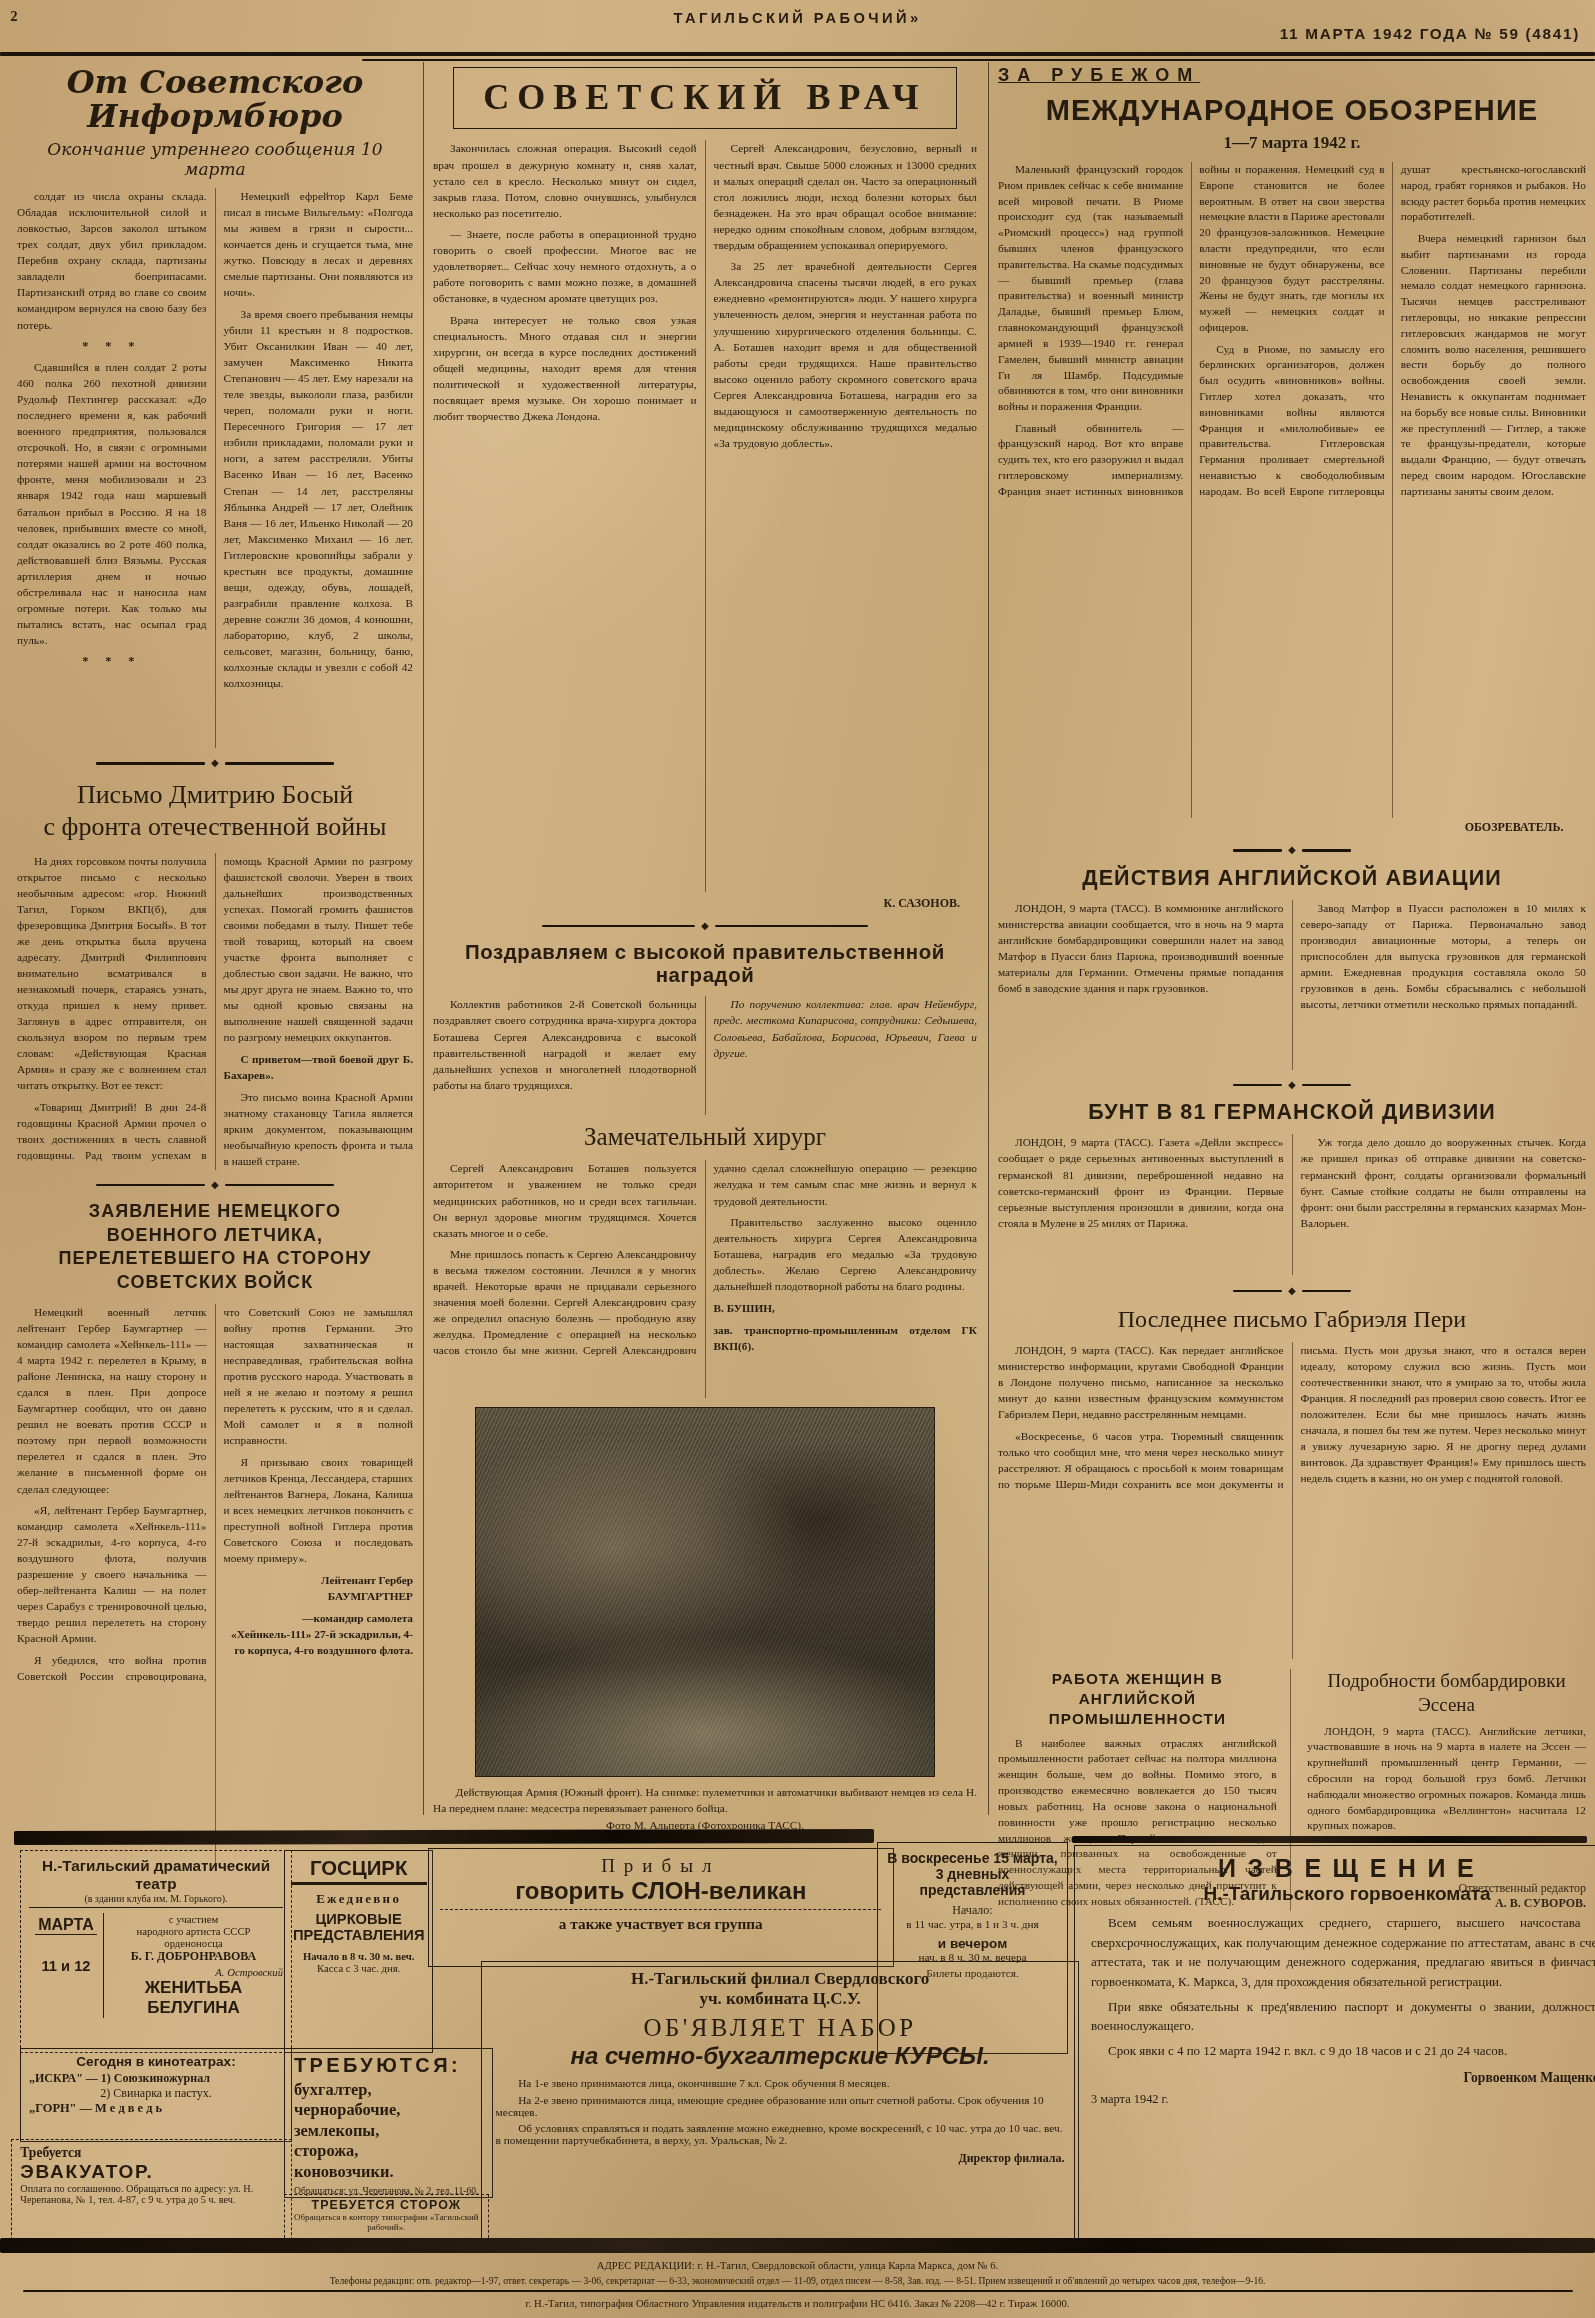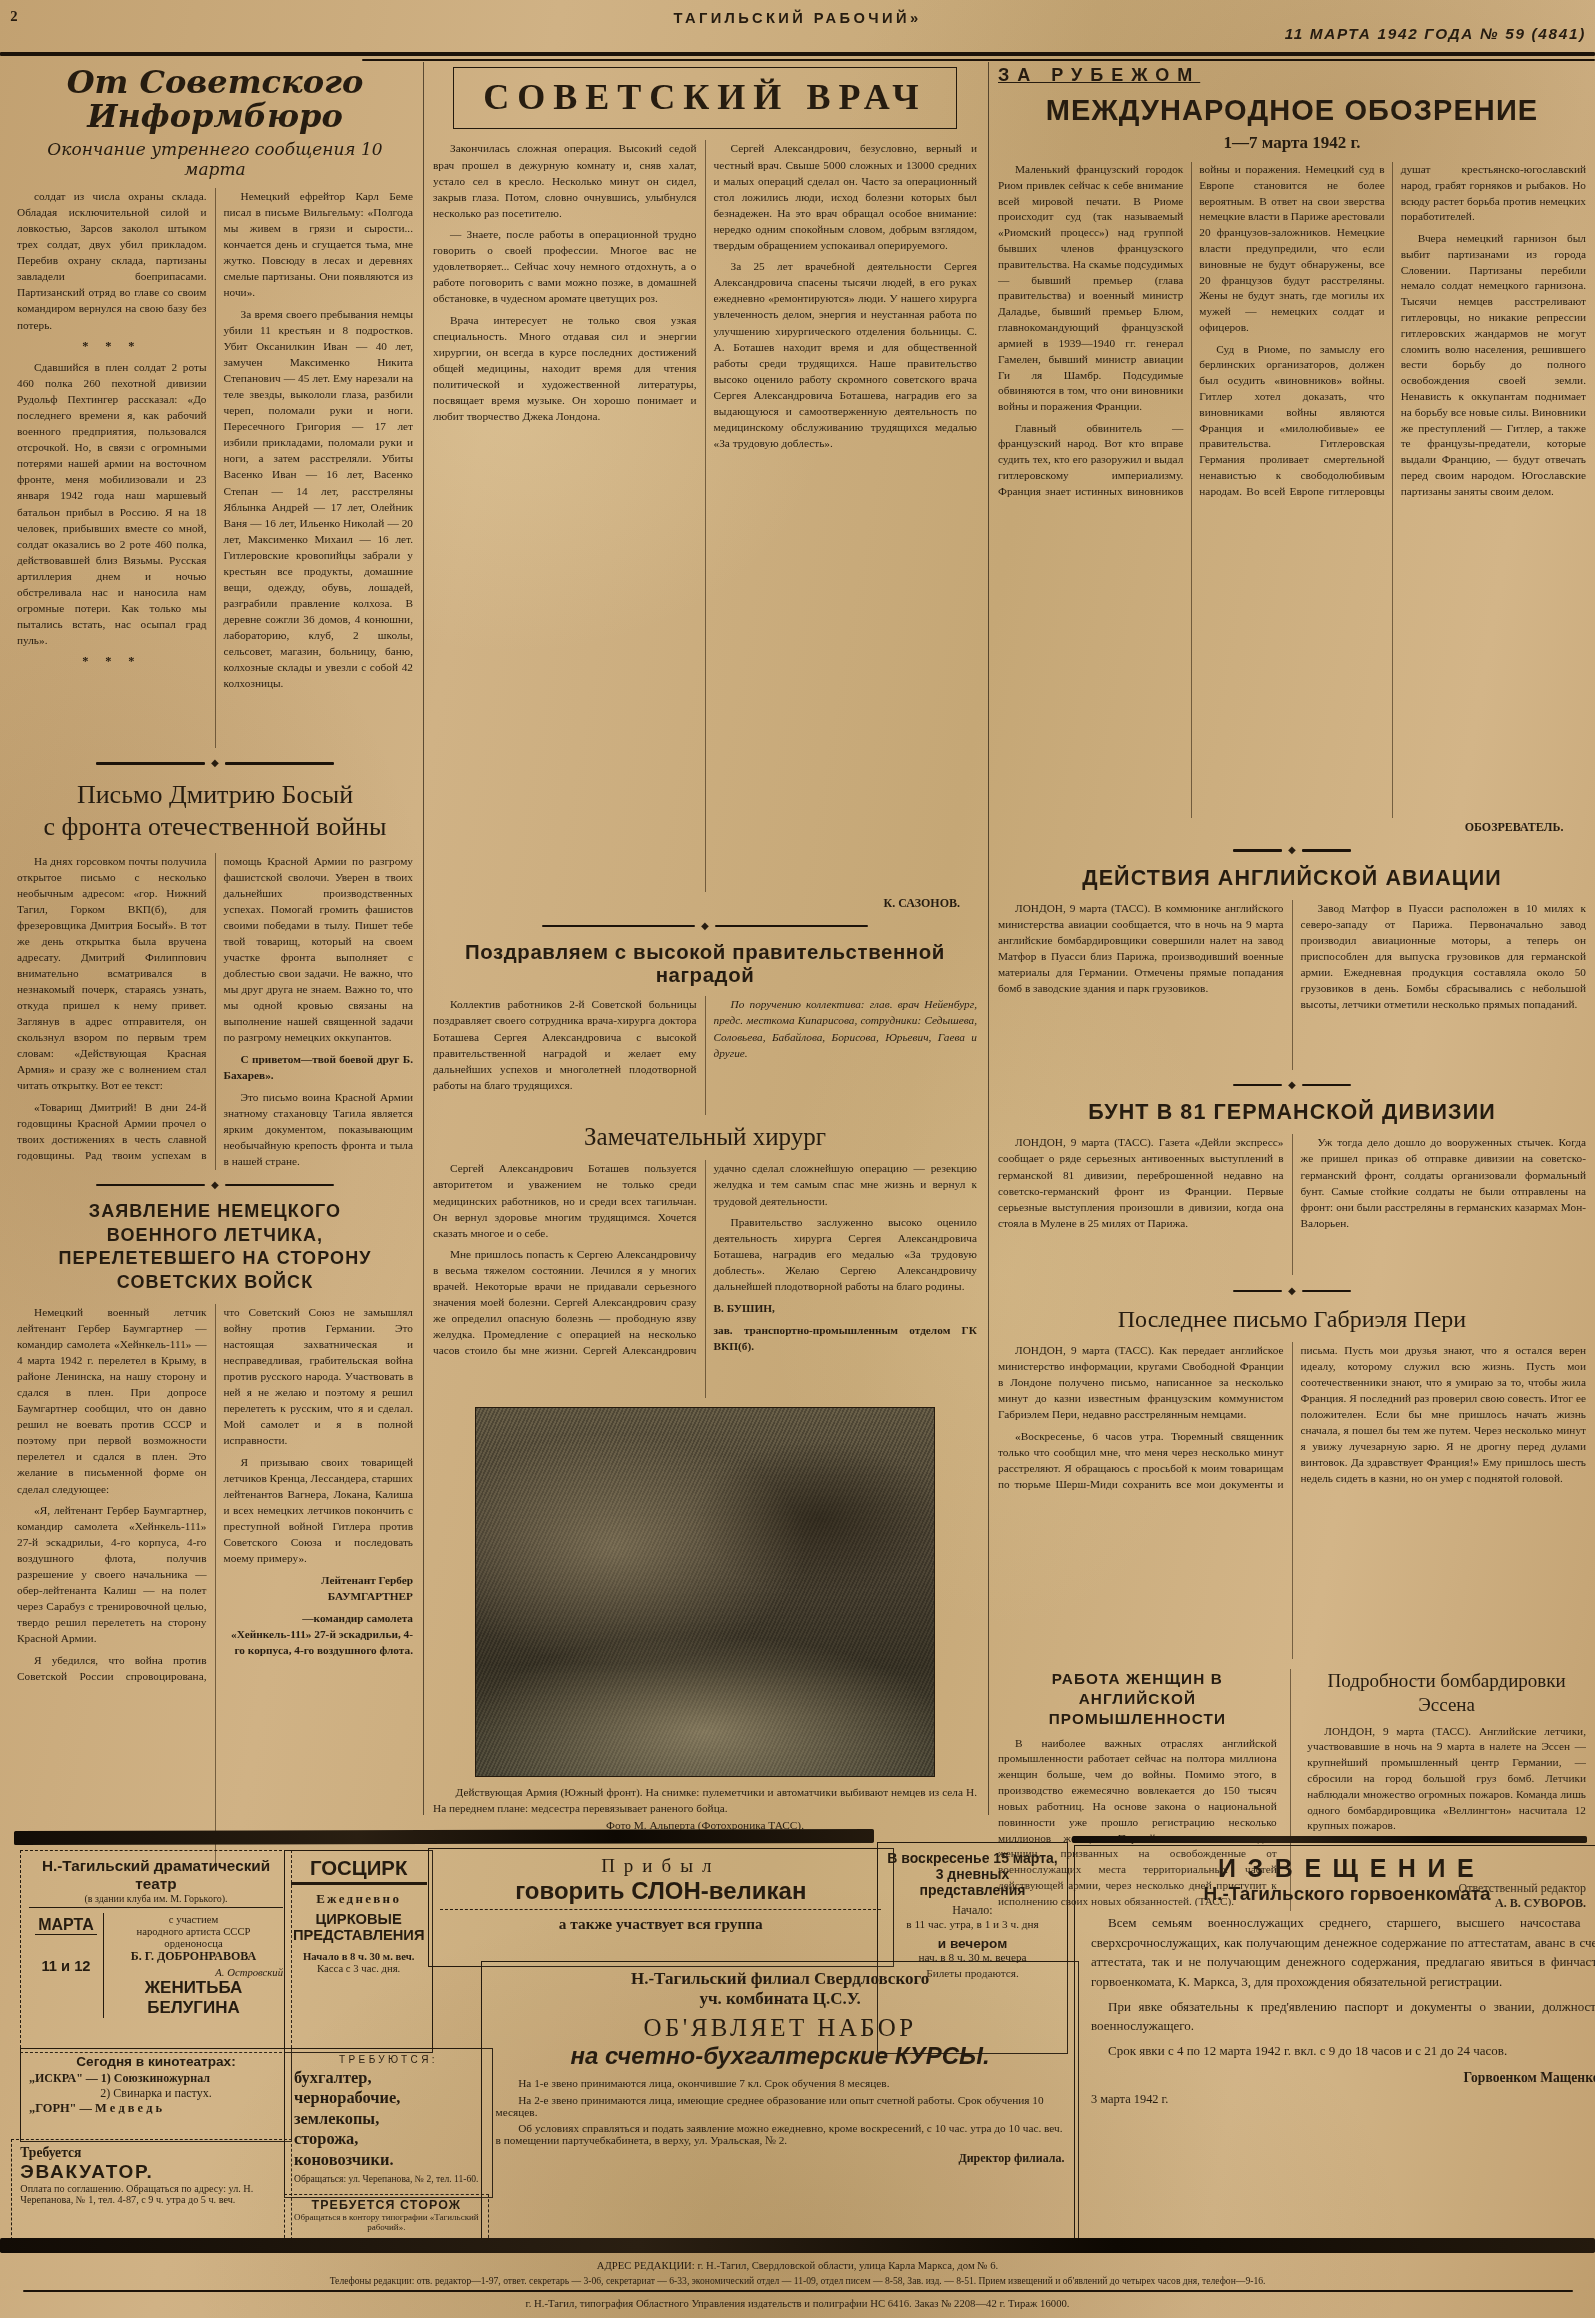--- a/index.html
+++ b/index.html
@@ -53,21 +53,21 @@
   .adp{text-indent:0;margin:0 0 4.5px;}
   .footer-line{position:absolute;width:100%;text-align:center;font-size:10.7px;font-family:"Liberation Serif",serif;}
 </style>
 </head>
 <body>
 
 <div class="page">
 
   <div class="abs pagenum" style="left:10.2px;top:8px;">2</div>
   <div class="abs masthead-title" style="left:0;top:10.2px;width:1595px;text-align:center;">ТАГИЛЬСКИЙ РАБОЧИЙ»</div>
-  <div class="abs masthead-date" style="right:9px;top:25px;font-style:italic;">11 МАРТА 1942 ГОДА № 59 (4841)</div>
+  <div class="abs masthead-date" style="right:15px;top:25px;">11 МАРТА 1942 ГОДА № 59 (4841)</div>
   <div class="rule-h" style="left:0;top:52px;width:1595px;height:4px;"></div>
   <div class="rule-h" style="left:362px;top:59px;width:1233px;height:1.7px;"></div>
 
   <div class="rule-v" style="left:423px;top:62px;height:1753px;"></div>
   <div class="rule-v" style="left:988px;top:62px;height:1753px;"></div>
 
   <div class="col" style="left:17px;top:63px;width:396px;">
 
     <section>
       <h2 class="script-head">От Советского Информбюро</h2>
@@ -286,21 +286,21 @@
     <div style="font-family:'Liberation Sans',sans-serif;font-weight:bold;font-size:14px;">В воскресенье 15 марта,</div>
     <div style="font-family:'Liberation Sans',sans-serif;font-weight:bold;font-size:14px;">3 дневных представления</div>
     <div style="font-size:12px;margin-top:5.7px;">Начало:</div>
     <div style="font-size:11.3px;">в 11 час. утра, в 1 и 3 ч. дня</div>
     <div style="font-family:'Liberation Sans',sans-serif;font-weight:bold;font-size:13.6px;margin-top:5.7px;">и вечером</div>
     <div style="font-size:11.3px;">нач. в 8 ч. 30 м. вечера</div>
     <div style="font-size:11.3px;margin-top:3.4px;">Билеты продаются.</div>
   </div>
 
   <div class="ad-box" style="left:284px;top:2048px;width:189px;height:139px;padding:4.5px 9px;">
-    <div style="font-family:'Liberation Sans',sans-serif;font-weight:normal;font-size:10px;letter-spacing:3.4px;text-align:center;">ТРЕБУЮТСЯ:</div>
+    <div style="font-family:'Liberation Sans',sans-serif;font-weight:bold;font-size:20px;letter-spacing:3.4px;text-align:left;">ТРЕБУЮТСЯ:</div>
     <div style="font-weight:bold;font-size:16.4px;line-height:1.25;margin-top:3.4px;">
       <div>бухгалтер,</div>
       <div>чернорабочие,</div>
       <div>землекопы,</div>
       <div>сторожа,</div>
       <div>коновозчики.</div>
     </div>
     <div style="font-size:9.6px;margin-top:2.3px;">Обращаться: ул. Черепанова, № 2, тел. 11-60.</div>
   </div>
 

